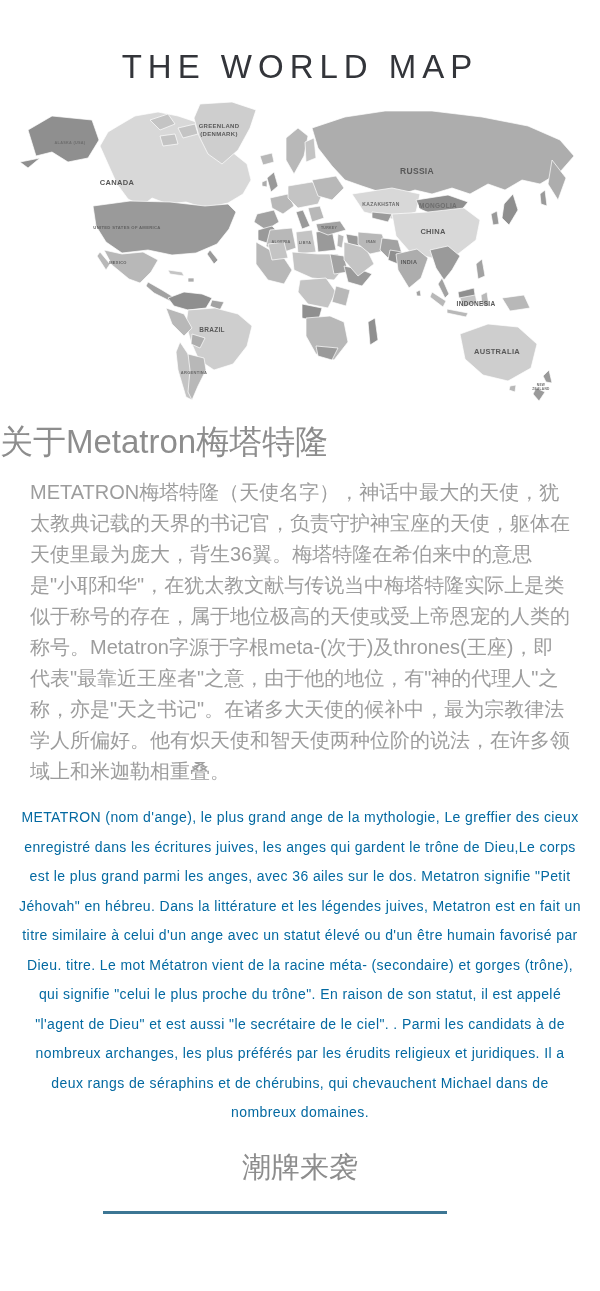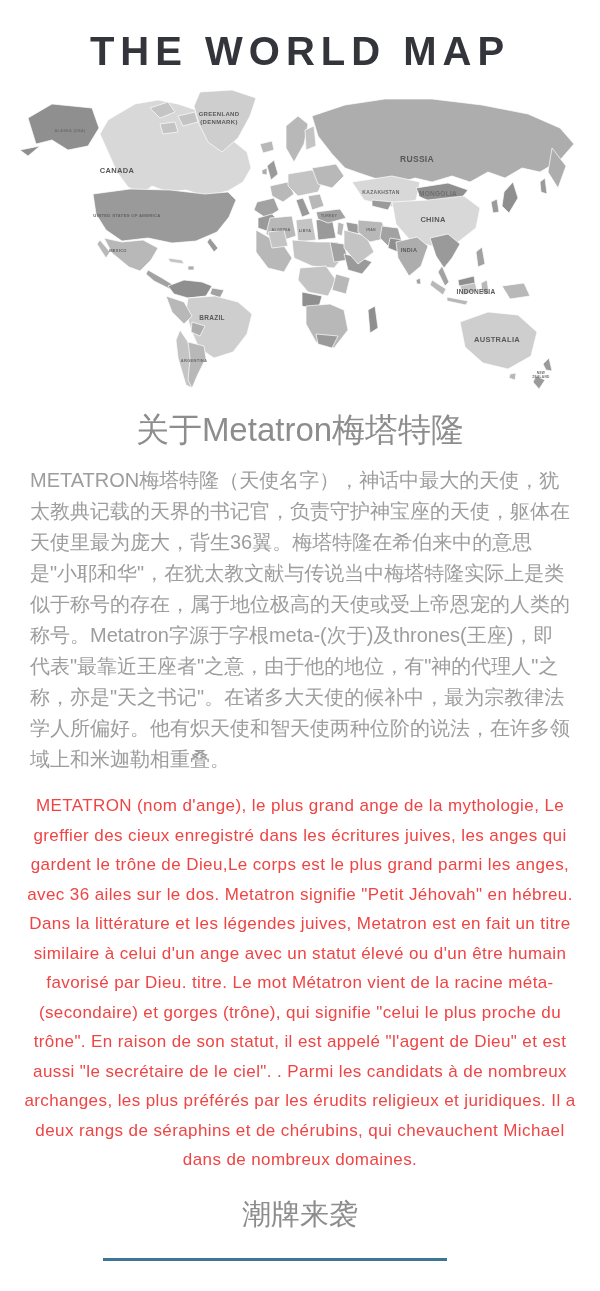--- a/index.html
+++ b/index.html
@@ -1,36 +1,36 @@
 <!DOCTYPE html>
 <html><head>
 <meta charset="utf-8">
 <style>
   html,body{margin:0;padding:0;background:#ffffff;}
   .page{
     width:600px;height:1291px;background:#ffffff;overflow:hidden;
     font-family:"Liberation Sans","DejaVu Sans",sans-serif;position:relative;
   }
   .main-title{
-    padding-top:29px;text-align:center;font-size:40px;font-weight:700;
+    padding-top:48px;text-align:center;font-size:33px;font-weight:400;
     letter-spacing:6px;color:#33353a;
   }
   .map-wrap{margin-top:16px;width:600px;height:310px;}
   .map-wrap svg{display:block;}
   .map-wrap path,.map-wrap rect{stroke:#ffffff;stroke-width:0.7;stroke-linejoin:round;}
   .zh-heading{
-    margin-top:8px;text-align:center;font-size:33px;font-weight:400;color:#8d8d8d;
+    margin-top:8px;font-size:33px;font-weight:400;color:#8d8d8d;
   }
   .zh-paragraph{
     width:540px;margin:12px auto 0;
     font-size:20px;line-height:31px;color:#9d9d9d;font-weight:400;
   }
   .fr-paragraph{
     width:562px;margin:16px auto 15px;text-align:center;
-    font-size:17px;line-height:29.5px;color:#ef4444;letter-spacing:0.4px;
+    font-size:14px;line-height:29.5px;color:#0369a1;letter-spacing:0.4px;
   }
   .footer-heading{
     margin-top:20px;text-align:center;font-size:29px;color:#8d8d8d;font-weight:400;
   }
   .footer-divider{
     width:344px;height:3px;margin:23px 0 0 103px;background:#3c7694;
   }
   
   .gl1{fill:#d8d8d8}.gl2{fill:#cecece}.gl3{fill:#c4c4c4}
   .gm1{fill:#b8b8b8}.gm2{fill:#adadad}.gm3{fill:#a2a2a2}

